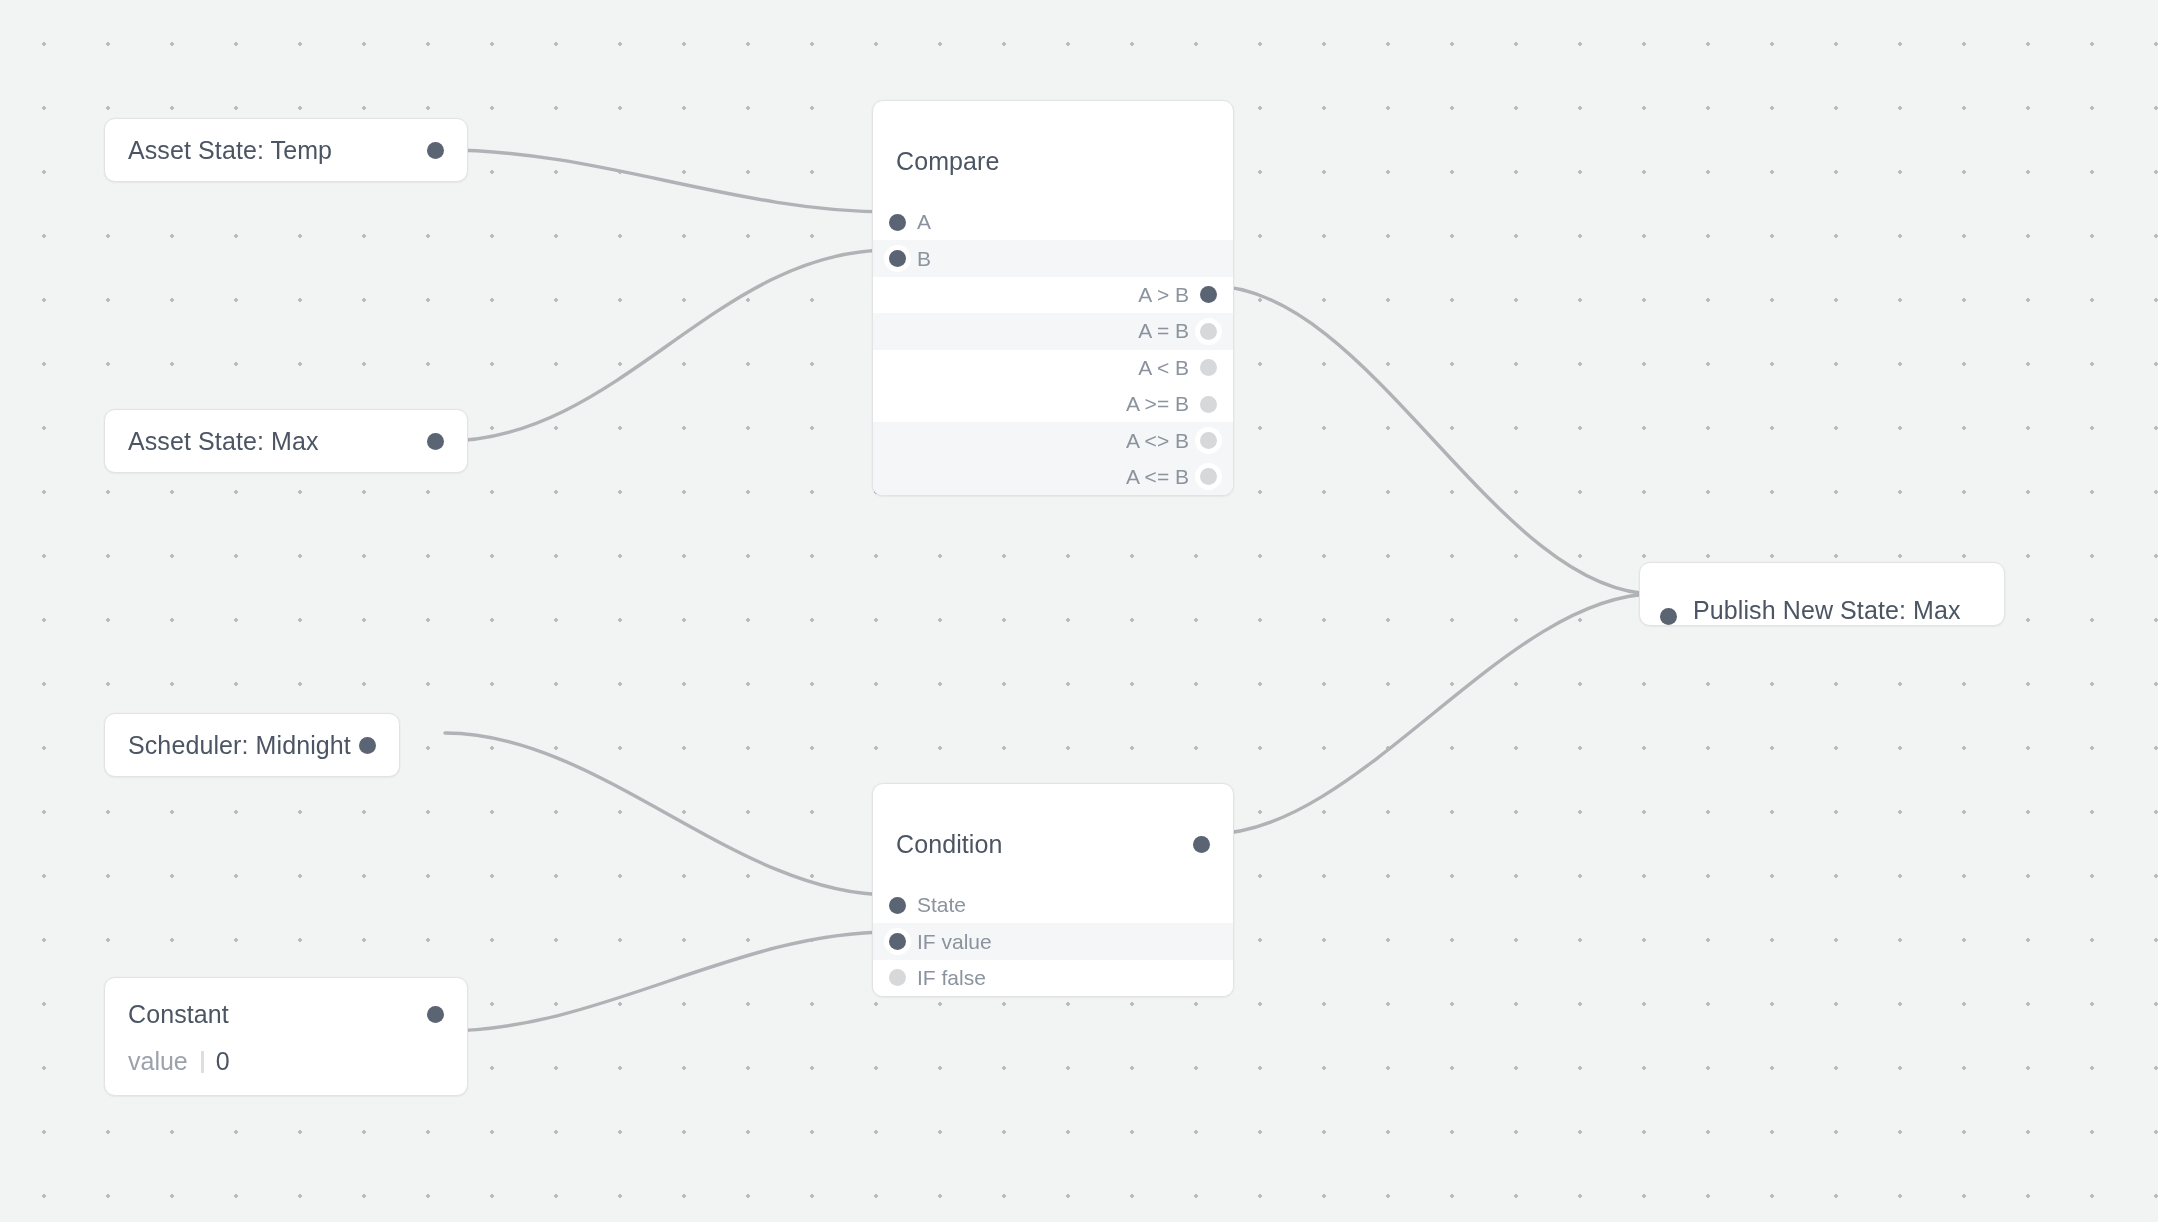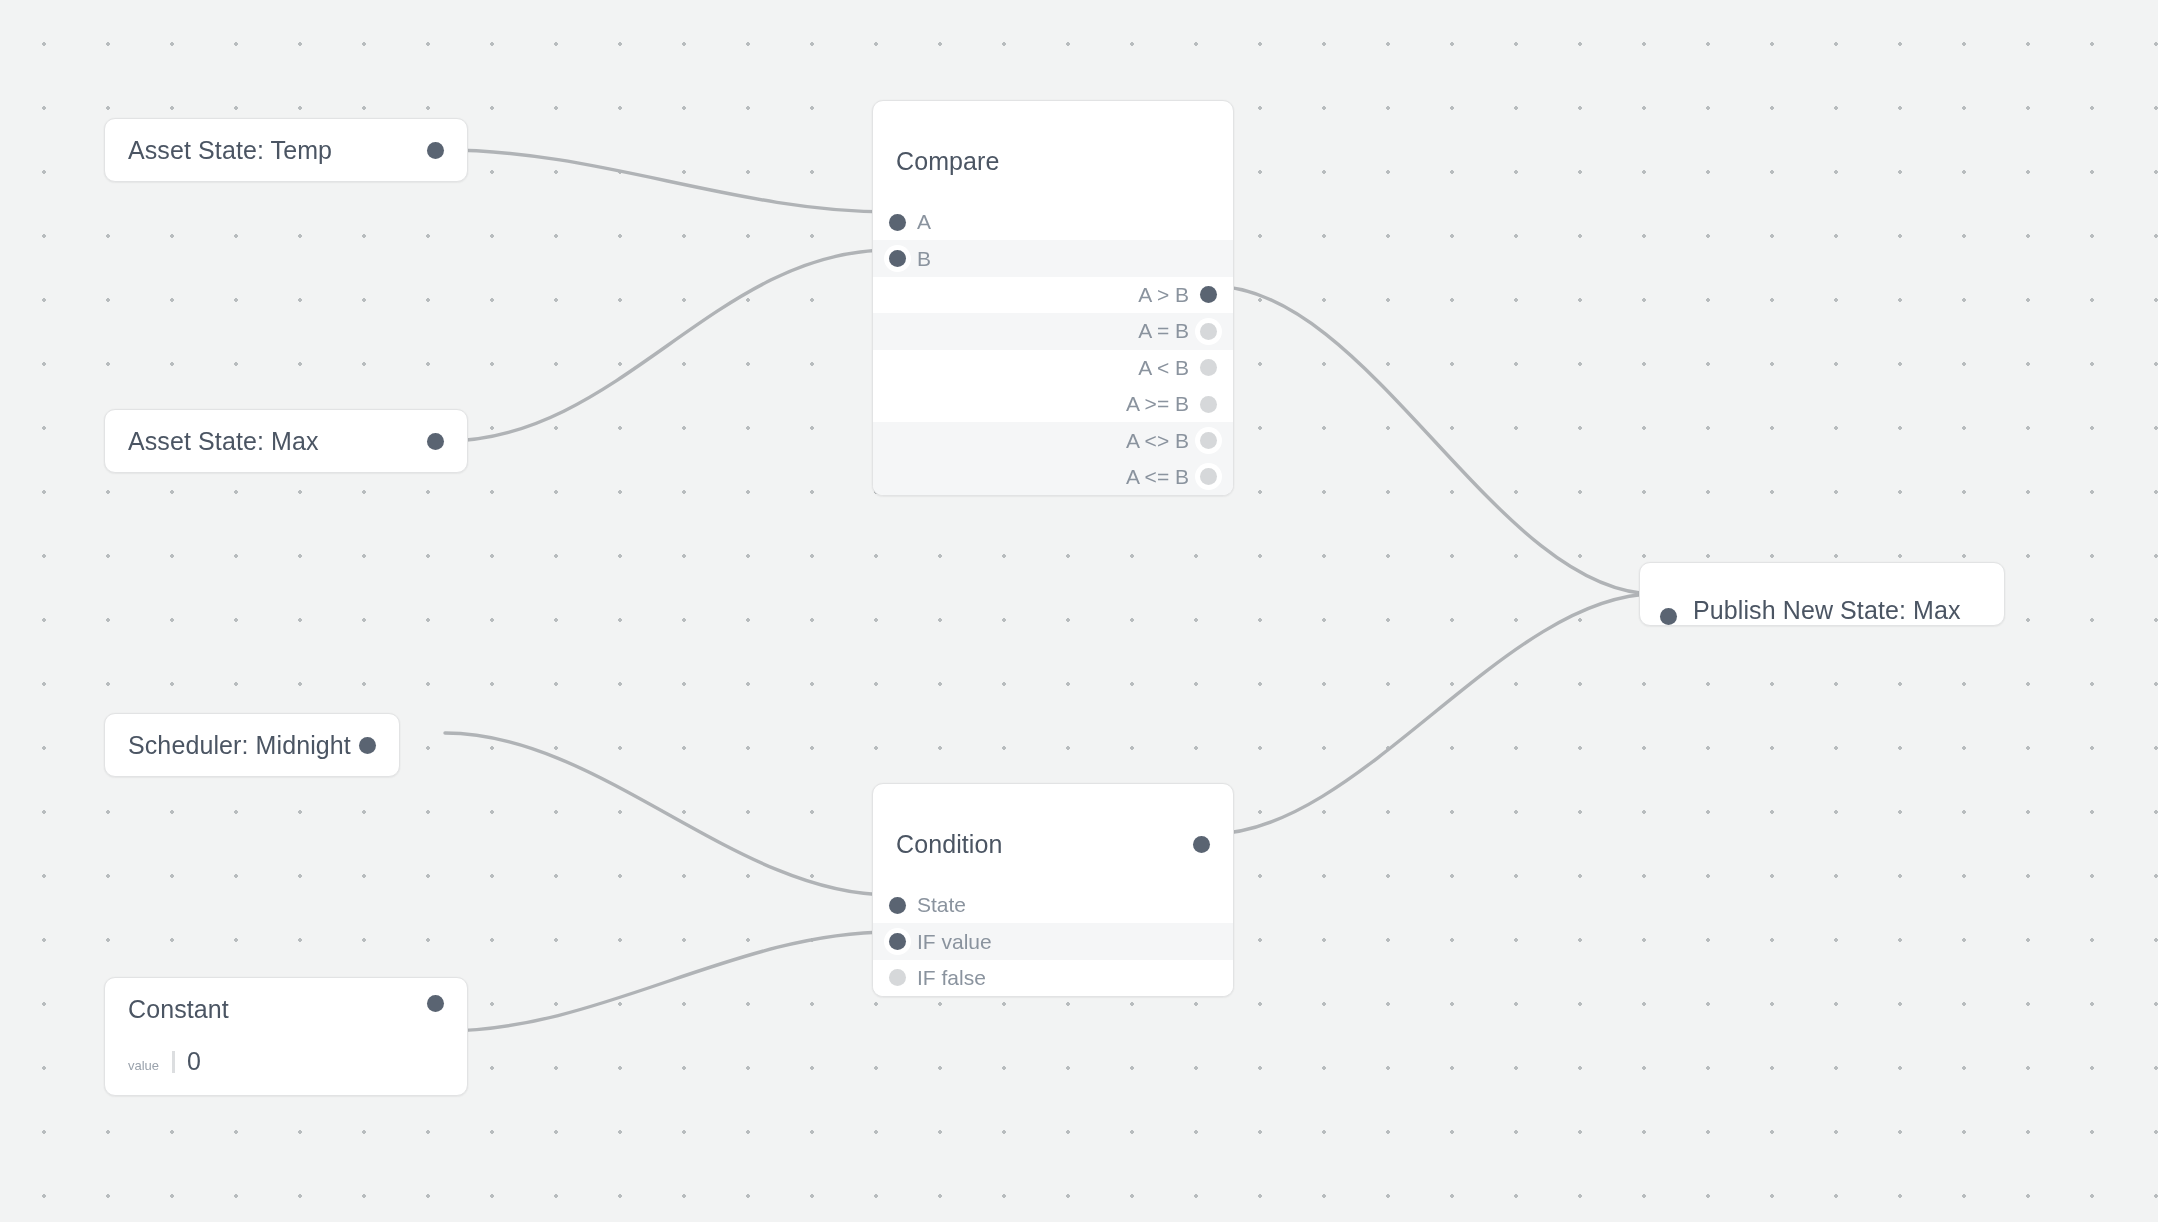--- a/index.html
+++ b/index.html
@@ -109,31 +109,32 @@
     justify-content: flex-end;
   }
   .row.out .row-label { margin-right: 11px; }
 
   
   .node-constant {
     padding: 17px 23px 19px 23px;
   }
   .const-head {
     display: flex;
+    align-items: center;
     height: 38px;
   }
   .const-head .node-title { flex: 1; }
   .const-field {
     display: flex;
     align-items: baseline;
     margin-top: 14px;
   }
   .const-key {
     color: #9aa2ac;
-    font-size: 13px;
+    font-size: 25px;
   }
   .const-sep {
     width: 3px;
     height: 22px;
     background: #dcdee0;
     margin: 0 12px 0 13px;
     position: relative;
     top: 3px;
   }
   .const-val {

